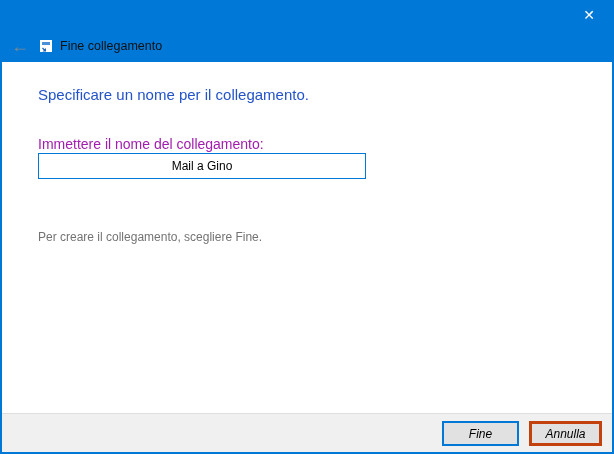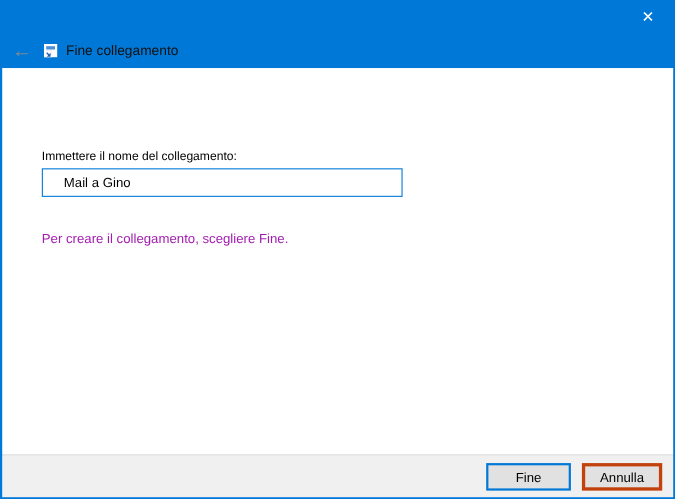--- a/index.html
+++ b/index.html
@@ -47,50 +47,52 @@
   }
 
   
   .content { position: absolute; top: 62px; left: 2px; right: 2px; bottom: 41px; background: #ffffff; }
   .heading {
     position: absolute; left: 36px; top: 24px;
     color: #2353c9; font-size: 15px;
   }
   .field-label {
     position: absolute; left: 36px; top: 74px;
-    color: #000000; font-size: 11px;
+    color: #a21caf; font-size: 14px;
   }
   .name-input {
     position: absolute; left: 36px; top: 91px;
     width: 328px; height: 26px;
     border: 1px solid #0078d7;
     background: #ffffff;
     font-family: "Liberation Sans", "DejaVu Sans", sans-serif;
     font-size: 12px; color: #000000;
-    padding: 0 19px;
+    padding: 0 5px;
     outline: none;
+    text-align: center;
   }
   .hint {
-    position: absolute; left: 36px; top: 148px;
-    color: #a21caf; font-size: 12px;
+    position: absolute; left: 36px; top: 168px;
+    color: #737373; font-size: 12px;
   }
 
   
   .footer {
     position: absolute; left: 2px; right: 2px; bottom: 2px; height: 39px;
     background: #f0f0f0;
     border-top: 1px solid #dfdfdf;
   }
   .btn {
     position: absolute; top: 7px; height: 25px;
     background: #e1e1e1;
     font-family: "Liberation Sans", "DejaVu Sans", sans-serif;
     font-size: 12px; color: #000000;
     display: flex; align-items: center; justify-content: center;
     cursor: default;
+    font-style: italic;
   }
   .btn-finish {
     left: 440px; width: 77px;
     border: 2px solid #0078d7;
   }
   .btn-cancel {
     left: 527px; width: 73px;
     border: 3px solid #c2410c;
   }
 </style>
@@ -119,20 +121,21 @@
         <rect x="4" y="4" width="8" height="3" fill="#4a90d9"></rect>
         <rect x="4" y="8" width="5" height="4" fill="#9ec7ea"></rect>
         <rect x="2" y="8" width="7" height="6" fill="#ffffff"></rect>
         <path d="M4 13 L4 9.5 L7.5 9.5 L6.2 10.8 L8 12.6 L7.1 13.5 L5.3 11.7 Z" fill="#1e62b4" transform="rotate(180 6 11.5)"></path>
       </svg>
     </span>
     <div class="header-title">Fine collegamento</div>
   </div>
 
   <div class="content">
+    <div class="heading">Specificare un nome per il collegamento.</div>
     <div class="field-label">Immettere il nome del collegamento:</div>
     <input class="name-input" type="text" value="Mail a Gino" style="">
     <div class="hint">Per creare il collegamento, scegliere Fine.</div>
   </div>
 
   <div class="footer">
     <div class="btn btn-finish">Fine</div>
     <div class="btn btn-cancel">Annulla</div>
   </div>
 

